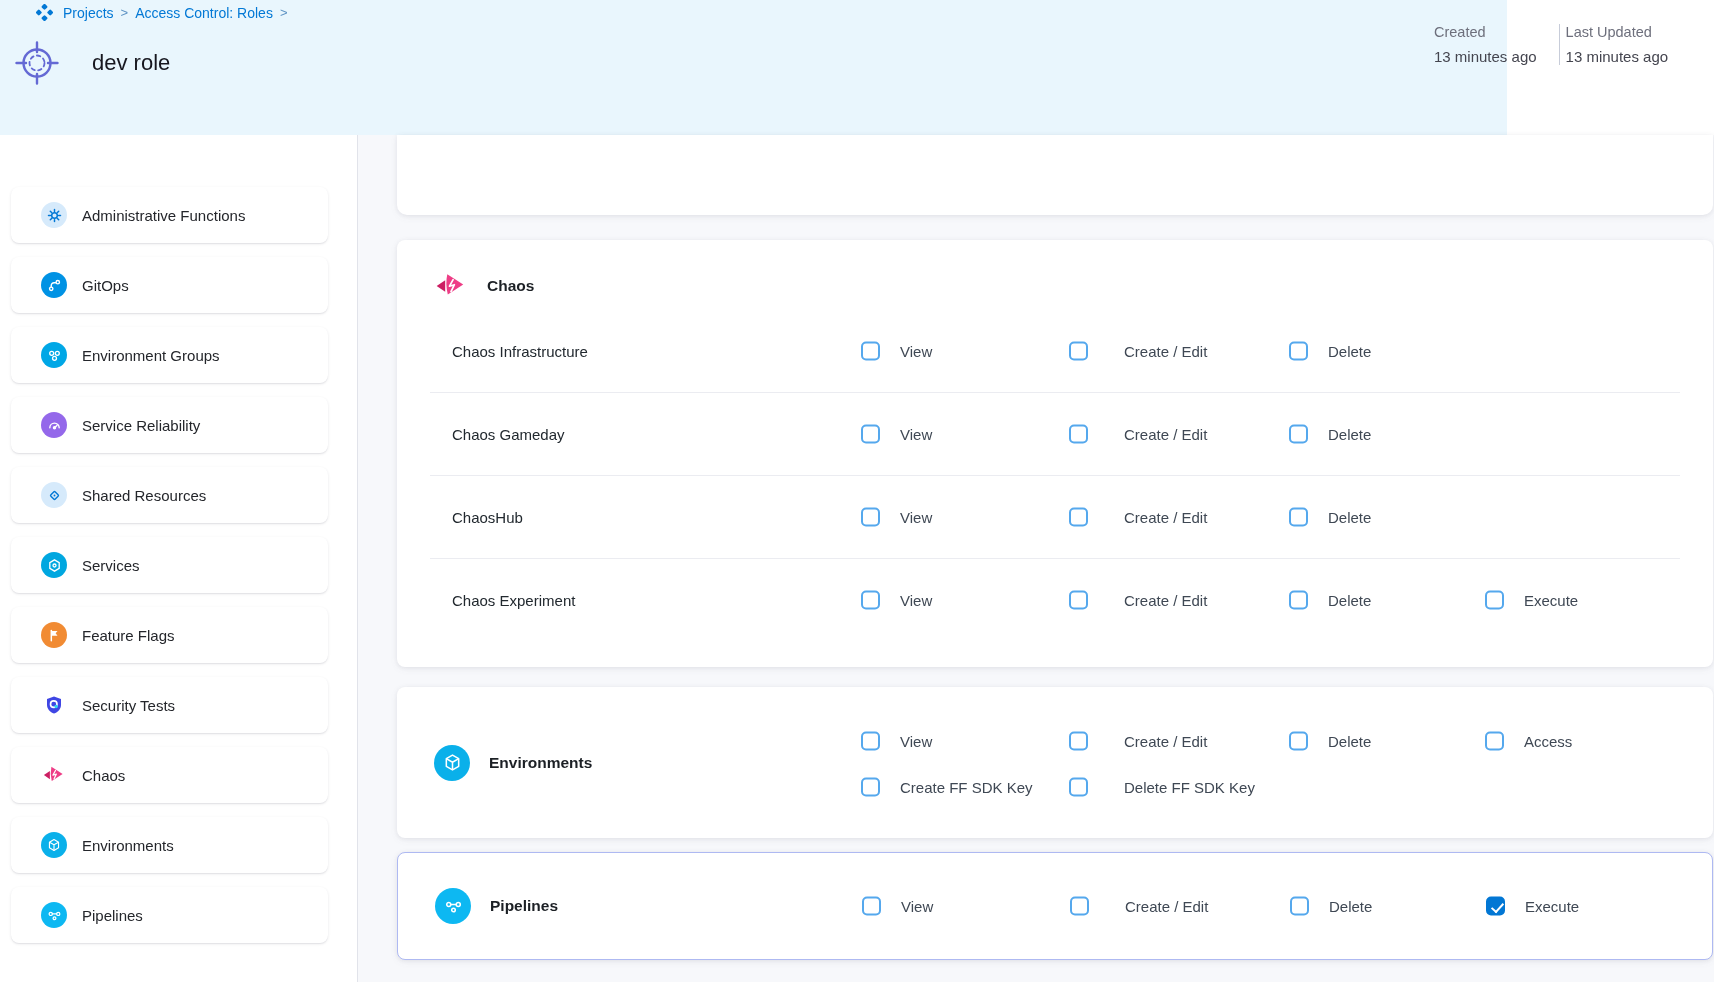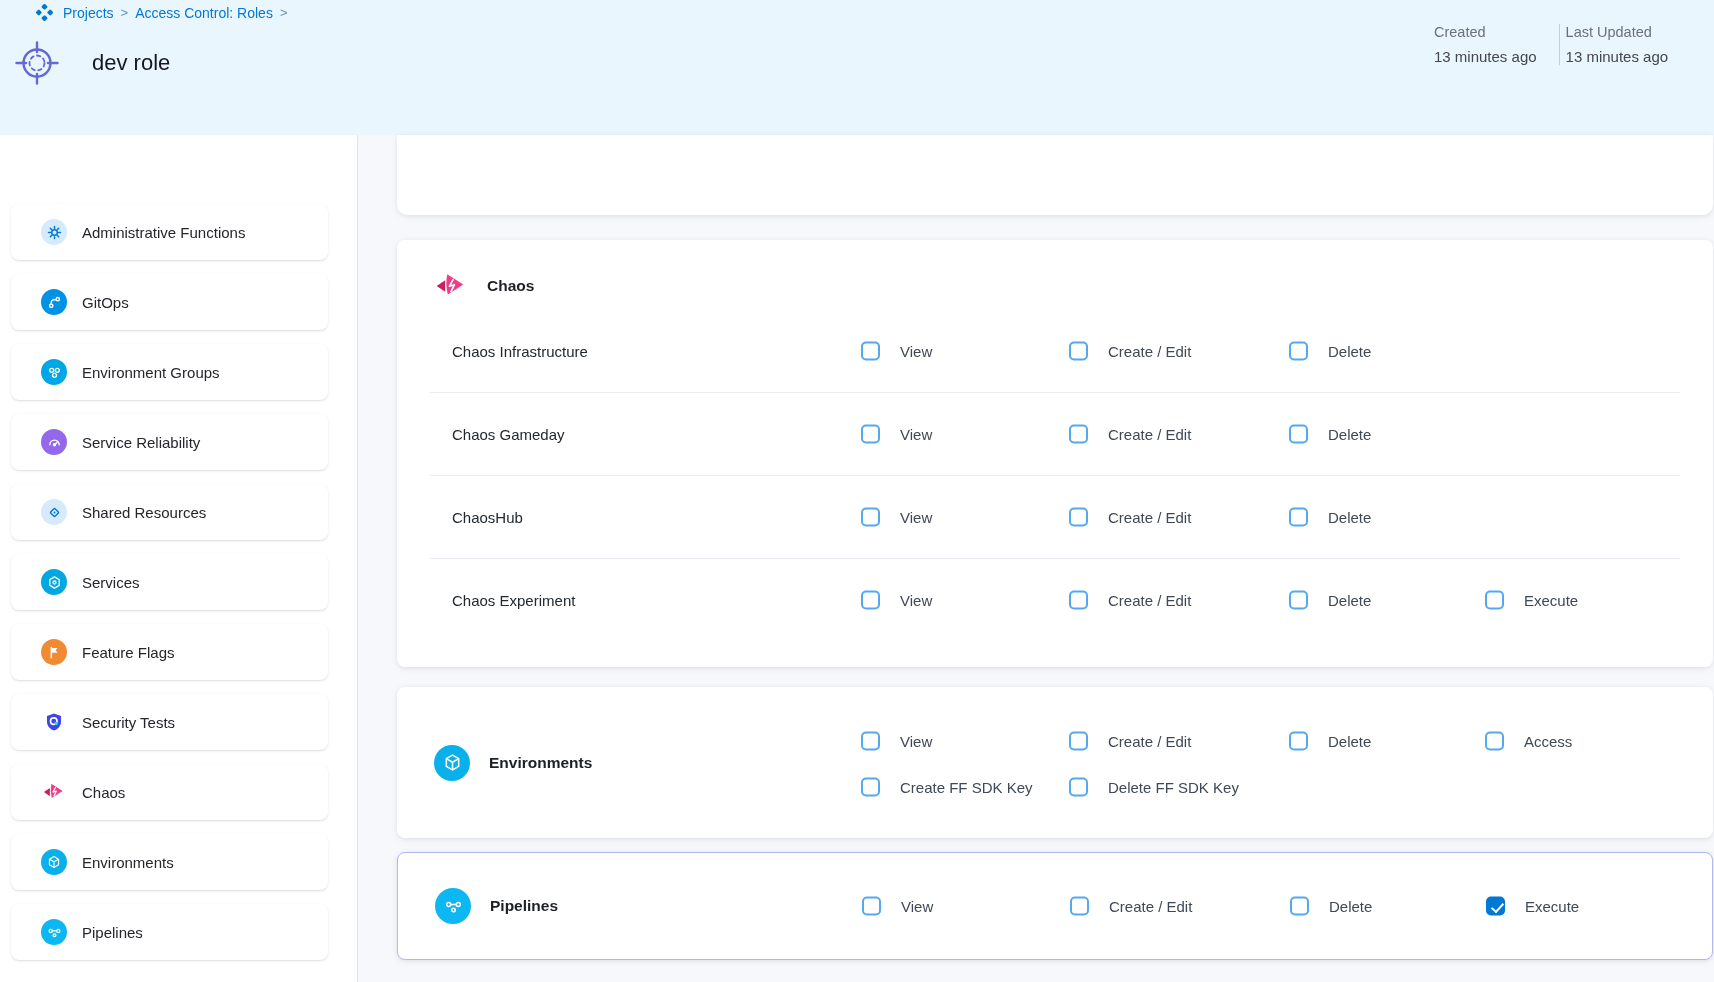--- a/index.html
+++ b/index.html
@@ -1,40 +1,40 @@
 <!DOCTYPE html>
 <html><head>
 <meta charset="utf-8">
 <style>
   * { margin:0; padding:0; box-sizing:border-box; }
   html,body { width:1714px; height:982px; overflow:hidden; }
   body { font-family:"Liberation Sans", sans-serif; background:#ffffff; position:relative; color:#22262c; }
 
   
-  .page-header { position:absolute; left:0; top:0; width:1714px; height:135px; background:#e9f6fd; }
+  .page-header { position:absolute; left:0; top:0; width:1507px; height:135px; background:#e9f6fd; }
   .breadcrumb { position:absolute; left:36px; top:4px; display:flex; align-items:center; gap:7px; font-size:14px; font-weight:500; }
   .breadcrumb .crumb { color:#0278d5; cursor:pointer; }
   .breadcrumb .sep { color:#5d93c4; font-size:13px; }
   .logo-icon { width:17px; height:17px; display:inline-block; margin-right:3px; }
   .title-row { position:absolute; left:14px; top:40px; display:flex; align-items:center; }
   .target-icon { width:46px; height:46px; }
   .page-title { font-size:22px; font-weight:500; color:#17171f; margin-left:32px;text-align:right; }
   .meta { position:absolute; left:1434px; top:24px; display:flex; }
   .meta-col { padding-right:22px; }
   .meta-col.second { padding-left:6px; border-left:1px solid #c7ccd9; }
   .meta-label { font-size:14.5px; color:#6d6f7c; margin-bottom:8px; }
   .meta-value { font-size:15px; color:#44454f; white-space:nowrap; }
 
   
   .sidebar { position:absolute; left:0; top:135px; width:357px; height:847px; background:#ffffff; }
   .v-divider { position:absolute; left:357px; top:135px; width:1px; height:847px; background:#e1e3ea; }
   .main { position:absolute; left:358px; top:135px; width:1356px; height:847px; background:#f7f8fb; }
 
   
-  .side-list { padding-top:69px; display:flex; flex-direction:column; gap:14px; }
+  .side-list { padding-top:52px; display:flex; flex-direction:column; gap:14px; }
   .side-card { width:317px; height:56px; margin-left:11px; background:#fff; border-radius:8px;
                box-shadow:0 1px 3px rgba(40,41,61,0.10), 0 1px 1px rgba(40,41,61,0.06);
                display:flex; align-items:center; padding-left:30px; cursor:pointer; }
   .icon-circle { width:26px; height:26px; border-radius:50%; display:flex; align-items:center; justify-content:center; flex:0 0 auto; }
   .icon-plain { width:26px; height:26px; display:flex; align-items:center; justify-content:center; flex:0 0 auto; }
   .side-label { font-size:15px; color:#24262b; margin-left:15px; }
 
   
   .card { position:absolute; left:39px; width:1316px; background:#fff; border-radius:8px;
           box-shadow:0 1px 4px rgba(40,41,61,0.08), 0 2px 8px rgba(96,97,112,0.06); }
@@ -45,21 +45,21 @@
 
   .section-head { display:flex; align-items:center; padding:22px 0 0 37px; height:70px; }
   .section-icon-lg { width:34px; height:34px; }
   .section-circle-lg { width:36px; height:36px; border-radius:50%; display:flex; align-items:center; justify-content:center; }
   .section-title { font-size:15.5px; font-weight:700; color:#1c2025; margin-left:19px; }
 
   .perm-row { position:relative; height:82px;padding-left:36px; }
   .row-label { position:absolute; left:55px; top:50%; transform:translateY(-50%); font-size:15px; color:#22292f; }
   .row-sep { height:1px; background:#ebecf1; margin:0 33px; }
   .cell { position:absolute; top:50%; transform:translateY(-50%); display:flex; align-items:center; }
-  .c0 { left:464px; } .c1 { left:672px; } .c2 { left:892px; } .c3 { left:1088px; }
+  .c0 { left:464px; } .c1 { left:672px;gap:16px; } .c2 { left:892px; } .c3 { left:1088px; }
   .checkbox { width:19px; height:19px; border:2px solid #55a8ed; border-radius:5px; background:#fff; cursor:pointer; position:relative; flex:0 0 auto; }
   .checkbox.checked { background:#0277d4; border-color:#0277d4; }
   .checkbox.checked::after { content:""; position:absolute; left:5.5px; top:1.5px; width:5px; height:10px;
                              border:solid #fff; border-width:0 2.2px 2.2px 0; transform:rotate(42deg); }
   .cb-label { font-size:15px; color:#3f4854; margin-left:20px; white-space:nowrap; }
 
   
   .section-side { position:absolute; left:37px; top:0; height:100%; display:flex; align-items:center; }
   .env-rows { position:absolute; left:0; top:31px; width:100%; }
   .env-row { position:relative; height:46px; }

